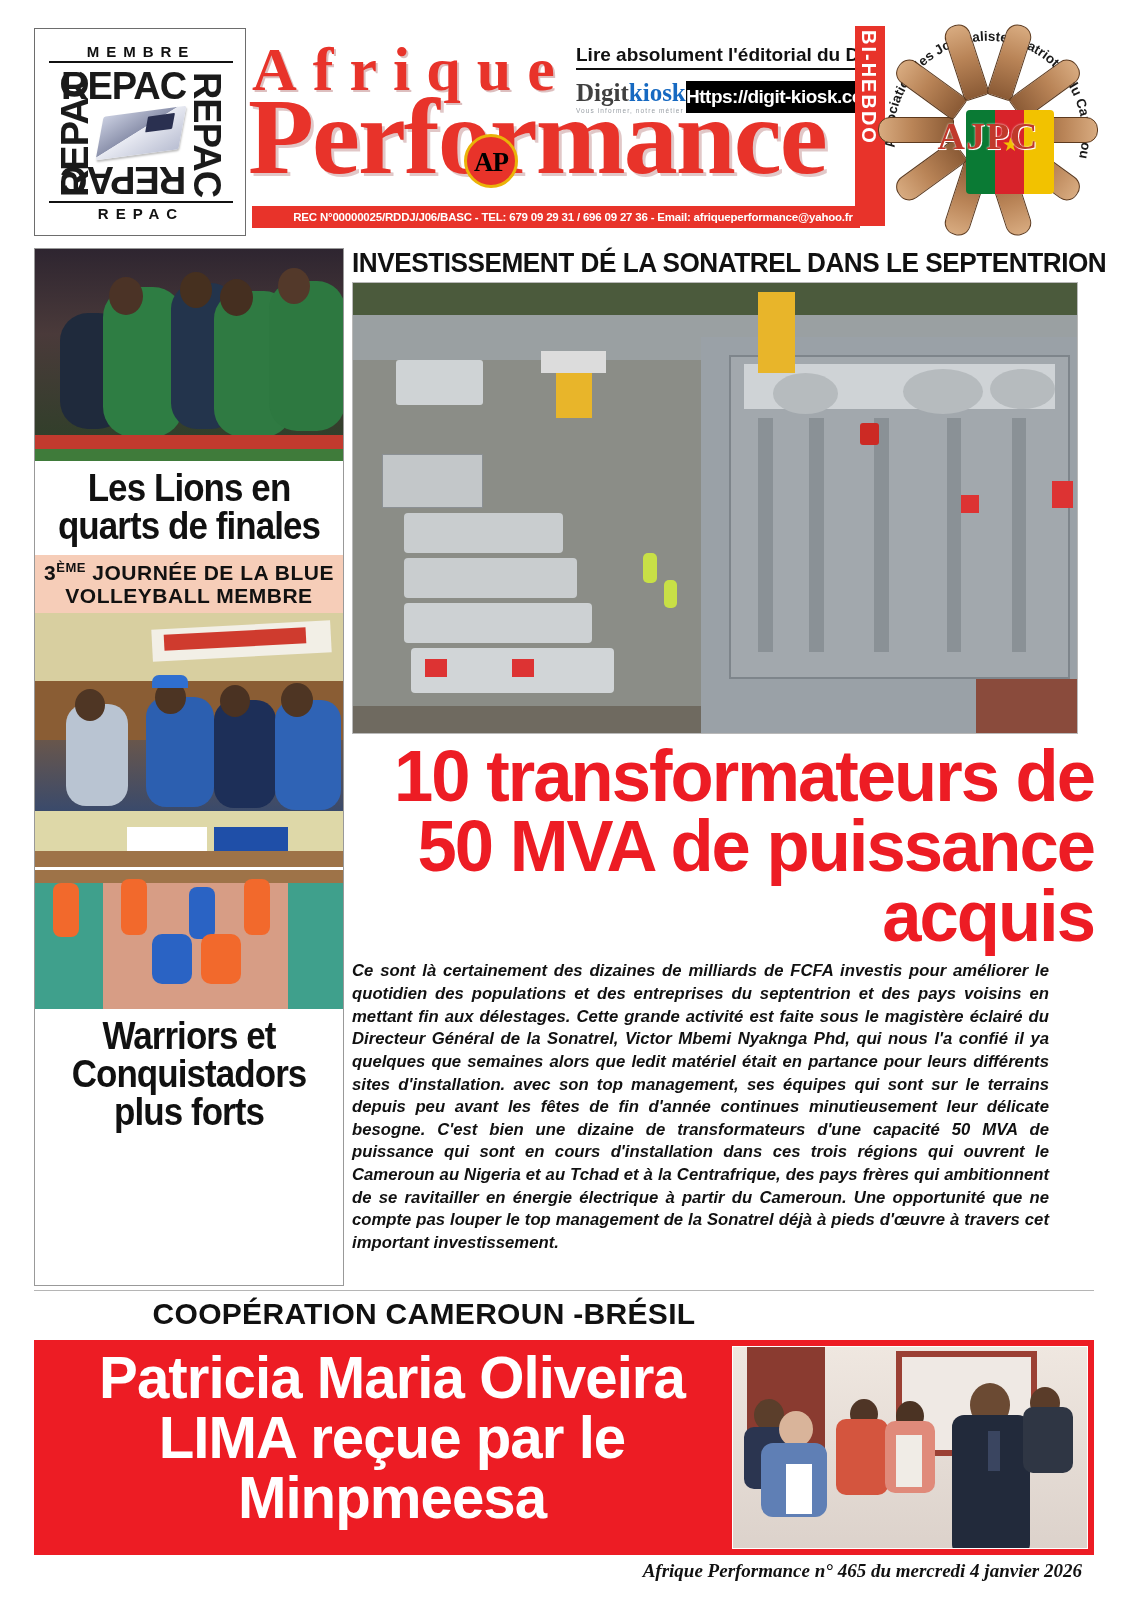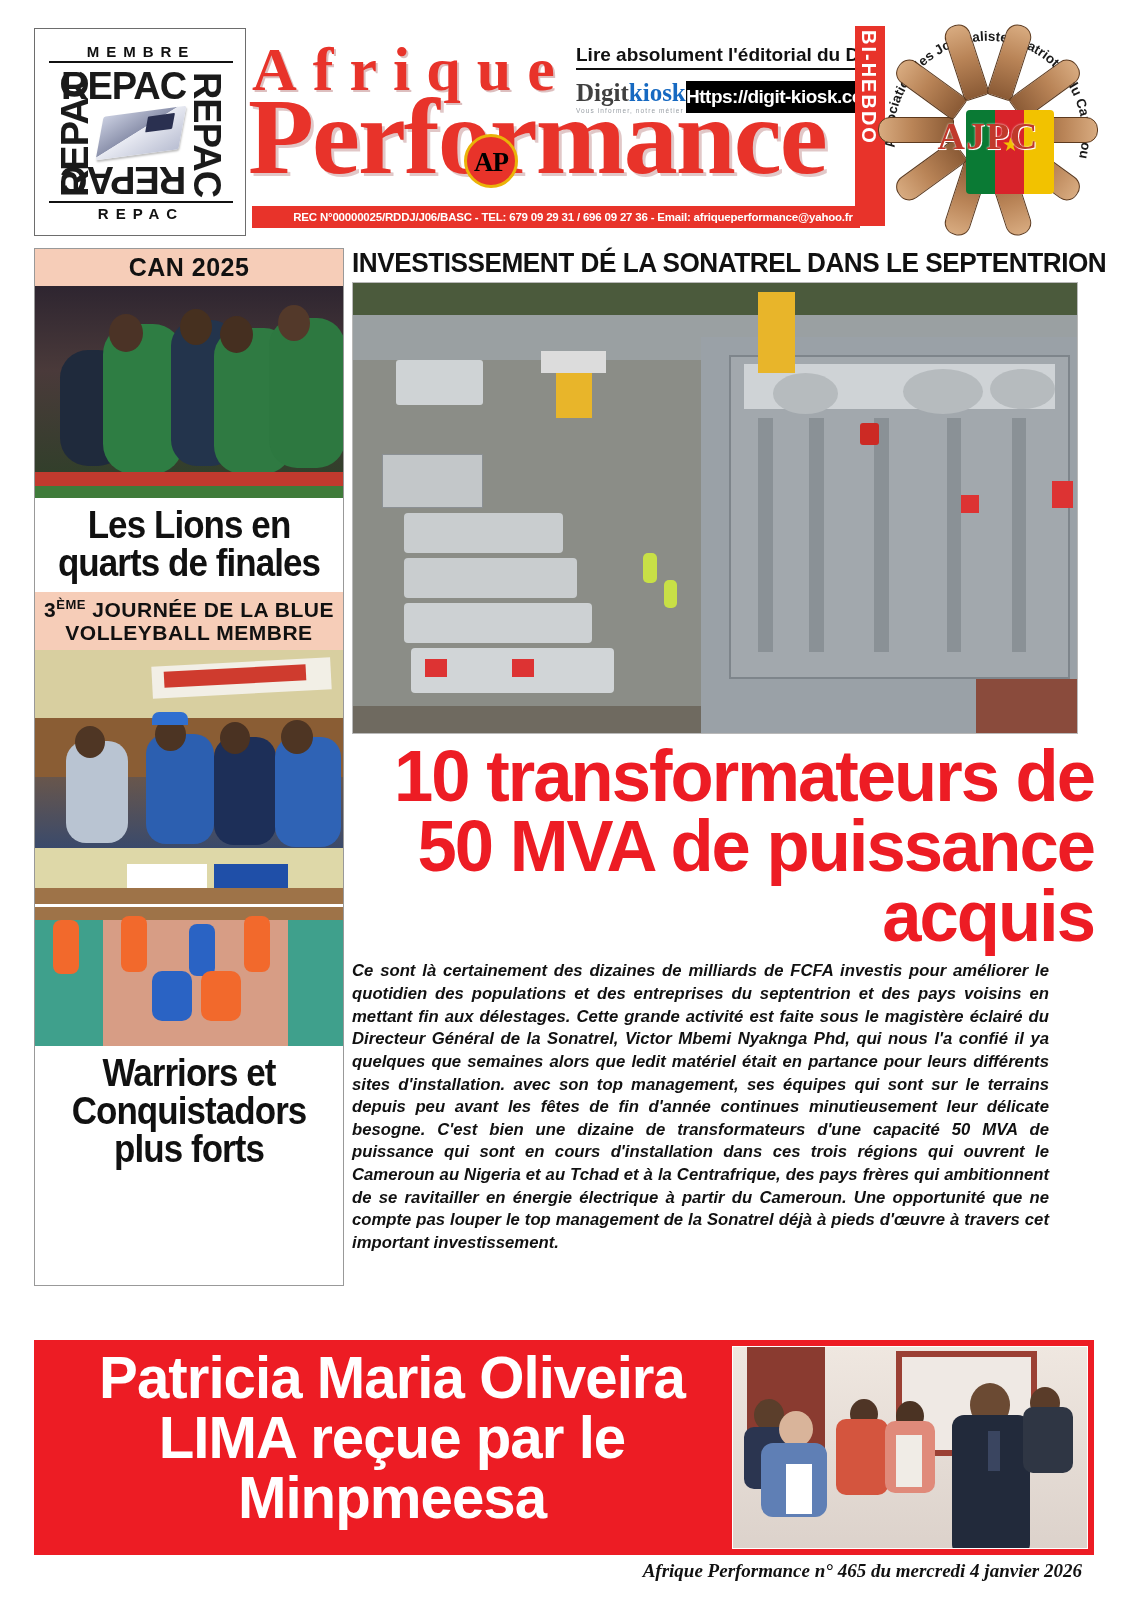--- a/index.html
+++ b/index.html
@@ -286,21 +286,20 @@
         <div class="ajpc-center">
           <div class="ajpc-star">★</div>
         </div>
       </div>
       <div class="ajpc-word">AJPC</div>
     </div>
   </div>
 
   <div class="sidebar">
 
-    <div class="kicker">CAN 2025</div>
 
     <div class="ph ph-can side-photo">
       <div class="blob" style="left:8%;top:30%;width:66px;height:116px;background:#1f2a3c;border-radius:28px;"></div>
       <div class="blob" style="left:22%;top:18%;width:80px;height:150px;background:#2e7d43;border-radius:30px;"></div>
       <div class="blob" style="left:24%;top:13%;width:34px;height:38px;background:#4b3326;border-radius:50%;"></div>
       <div class="blob" style="left:44%;top:16%;width:66px;height:146px;background:#23344c;border-radius:26px;"></div>
       <div class="blob" style="left:47%;top:11%;width:32px;height:36px;background:#46301f;border-radius:50%;"></div>
       <div class="blob" style="left:58%;top:20%;width:78px;height:146px;background:#2f7a42;border-radius:28px;"></div>
       <div class="blob" style="left:60%;top:14%;width:33px;height:37px;background:#452f20;border-radius:50%;"></div>
       <div class="blob" style="left:76%;top:15%;width:76px;height:150px;background:#2d7840;border-radius:28px;"></div>
@@ -387,20 +386,23 @@
       <div class="blob" style="left:43%;top:66%;width:13px;height:28px;background:#c8e046;border-radius:5px;"></div>
       <div class="bar" style="left:86%;top:88%;width:14%;height:12%;background:#8a4b3c;"></div>
       <div class="bar" style="left:0;top:94%;width:48%;height:6%;background:#6f6a60;"></div>
     </div>
 
     <div class="main-head">10 transformateurs de 50 MVA de puissance acquis</div>
 
     <div class="body-text">Ce sont là certainement des dizaines de milliards de FCFA investis pour améliorer le quotidien des populations et des entreprises du septentrion et des pays voisins en mettant fin aux délestages. Cette grande activité est faite sous le magistère éclairé du Directeur Général de la Sonatrel, Victor Mbemi Nyaknga Phd, qui nous l'a confié il ya quelques que semaines alors que ledit matériel était en partance pour leurs différents sites d'installation. avec son top management, ses équipes qui sont sur le terrains depuis peu avant les fêtes de fin d'année continues minutieusement leur délicate besogne.  C'est bien une dizaine de transformateurs d'une capacité 50 MVA de puissance qui sont en cours d'installation dans ces trois régions qui ouvrent le Cameroun au Nigeria et au Tchad et à la Centrafrique, des pays frères qui ambitionnent de se ravitailler en énergie électrique à partir du Cameroun. Une opportunité que ne compte pas louper le top management de la Sonatrel déjà à pieds d'œuvre à travers cet important investissement.</div>
   </div>
 
+  <div class="coop-strip">
+    <div class="coop-title">COOPÉRATION CAMEROUN -BRÉSIL</div>
+  </div>
 
   <div class="red-banner">
     <div class="banner-head">Patricia Maria Oliveira LIMA reçue par le Minpmeesa</div>
     <div class="banner-photo ph">
       <div class="ph-lima" style="position:absolute;inset:0;"></div>
       <div class="bar" style="left:4%;top:0;width:22%;height:62%;background:#8a3b30;"></div>
       <div class="bar" style="left:46%;top:2%;width:40%;height:52%;background:#efe9e4;border:6px solid #9b4034;"></div>
       <div class="blob" style="left:6%;top:26%;width:30px;height:32px;background:#5b3e2b;border-radius:50%;"></div>
       <div class="blob" style="left:3%;top:40%;width:46px;height:62px;background:#2b3550;border-radius:10px;"></div>
       <div class="blob" style="left:13%;top:32%;width:34px;height:36px;background:#d9b49a;border-radius:50%;"></div>

